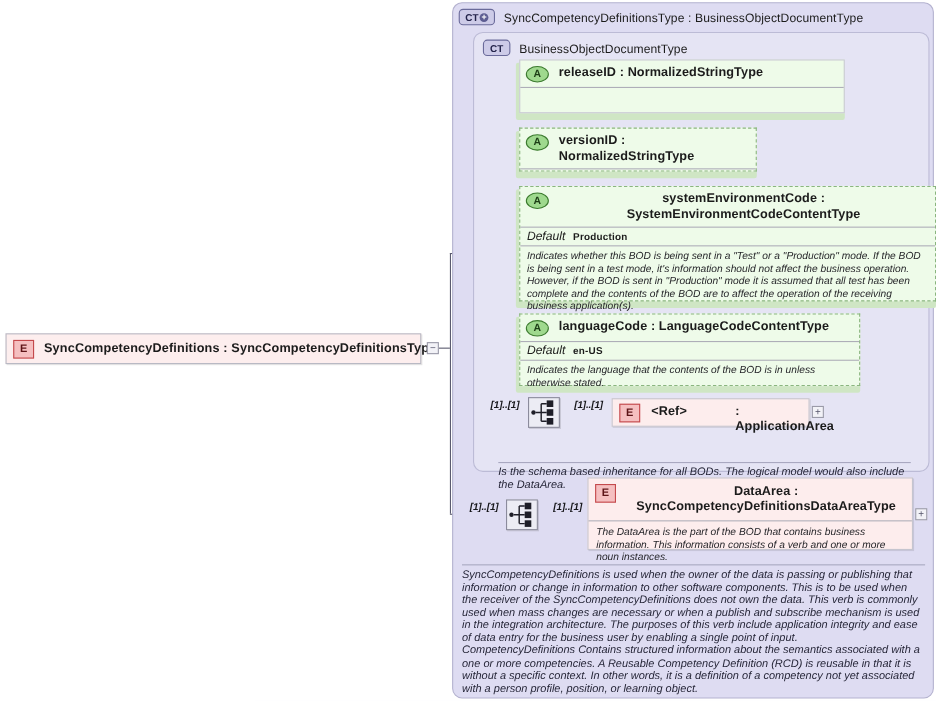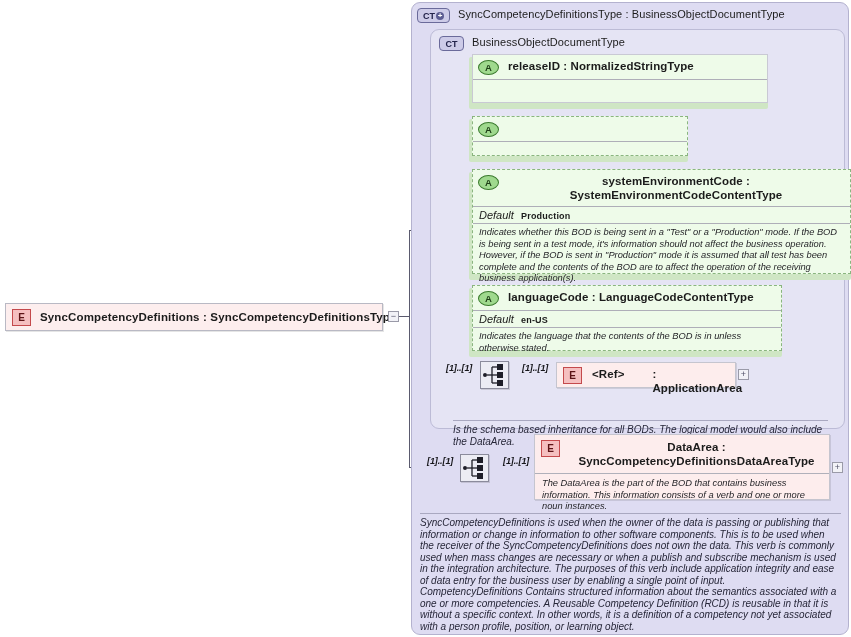--- a/index.html
+++ b/index.html
@@ -89,21 +89,21 @@
     display: inline-block;
     width: 8px; height: 8px;
     border-radius: 50%;
     background: #5c5c92;
     color: #fff;
     font-size: 8px; line-height: 8px;
     text-align: center;
   }
   .ct-title-row {
     position: absolute;
-    display: flex; align-items: flex-start;
+    display: flex; align-items: flex-end;
   }
   #ct-outer-title { left: 5px; top: 5px; }
   #ct-inner-title { left: 8px; top: 6px; }
   .ct-title-text {
     margin-left: 8px;
     font-size: 11px;
     font-weight: normal;
     color: #1c1c1c;
     white-space: nowrap;
     letter-spacing: 0.1px;
@@ -279,20 +279,21 @@
         <div class="attr-head">
           <span class="icon-A">A</span>
           <span class="attr-name">releaseID : NormalizedStringType</span>
         </div>
       </div>
 
       <div class="attr-shadow" style="left:38px; top:89px; width:219px; height:43px;"></div>
       <div class="attr-box" style="left:41px; top:86px; width:216px; height:40px;">
         <div class="attr-head">
           <span class="icon-A">A</span>
+          <span class="attr-name">versionID : NormalizedStringType</span>
         </div>
       </div>
 
       <div class="attr-shadow" style="left:38px; top:142px; width:382px; height:108px;"></div>
       <div class="attr-box" style="left:41px; top:139px; width:379px; height:105px;">
         <div class="attr-head">
           <span class="icon-A">A</span>
           <span class="attr-name center">systemEnvironmentCode : SystemEnvironmentCodeContentType</span>
         </div>
         <div class="attr-default">
@@ -339,21 +340,21 @@
       <rect x="16" y="18" width="6" height="6" fill="#1e1e28"></rect>
     </svg>
   </div>
 
   <div class="card" style="left:522px; top:363px;">[1]..[1]</div>
 
   <div class="elem-box" style="left:556px; top:362px; width:180px; height:26px;">
     <div class="elem-head" style="padding-top:4px;">
       <span class="icon-E">E</span>
       <span class="elem-name">&lt;Ref&gt;</span>
-      <span class="elem-name" style="margin-left:28px;">: ApplicationArea</span>
+      <span class="elem-name" style="margin-left:44px;">: ApplicationArea</span>
     </div>
   </div>
   <div class="expand-box" style="left:738px; top:369px;">+</div>
 
   <div class="card" style="left:427px; top:456px;">[1]..[1]</div>
 
   <div class="seq-icon" style="left:460px; top:454px;">
     <svg width="27" height="26" viewBox="0 0 27 26" aria-hidden="true">
       <circle cx="4" cy="13" r="2" fill="#1e1e28"></circle>
       <line x1="6" y1="13" x2="11" y2="13" stroke="#1e1e28" stroke-width="1.3"></line>

